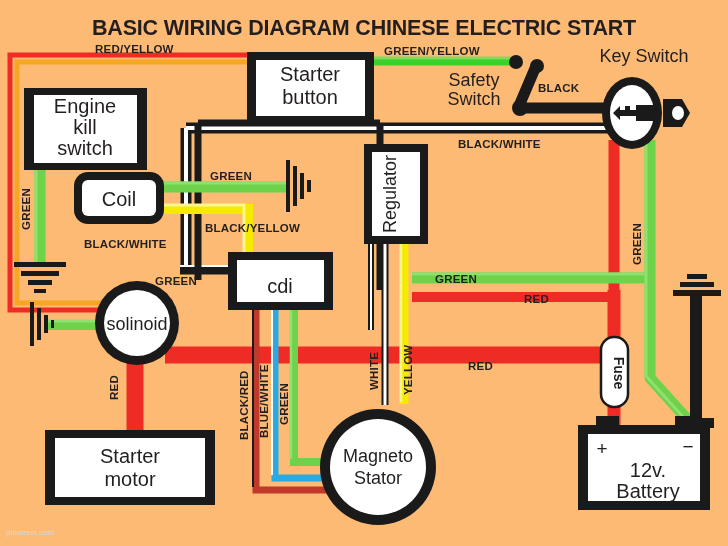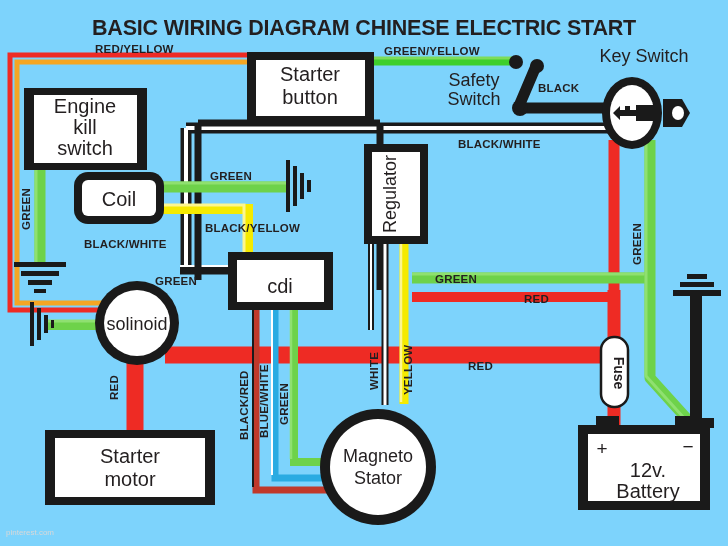--- a/index.html
+++ b/index.html
@@ -4,21 +4,21 @@
 <style>
   html, body {
     margin: 0;
     padding: 0;
     background: #ffffff;
   }
   #diagram-root {
     position: relative;
     width: 728px;
     height: 546px;
-    background: #7dd3fc;
+    background: #fdba74;
     overflow: hidden;
     font-family: "Liberation Sans", sans-serif;
   }
   #wiring-svg {
     position: absolute;
     left: 0;
     top: 0;
     width: 728px;
     height: 546px;
   }

